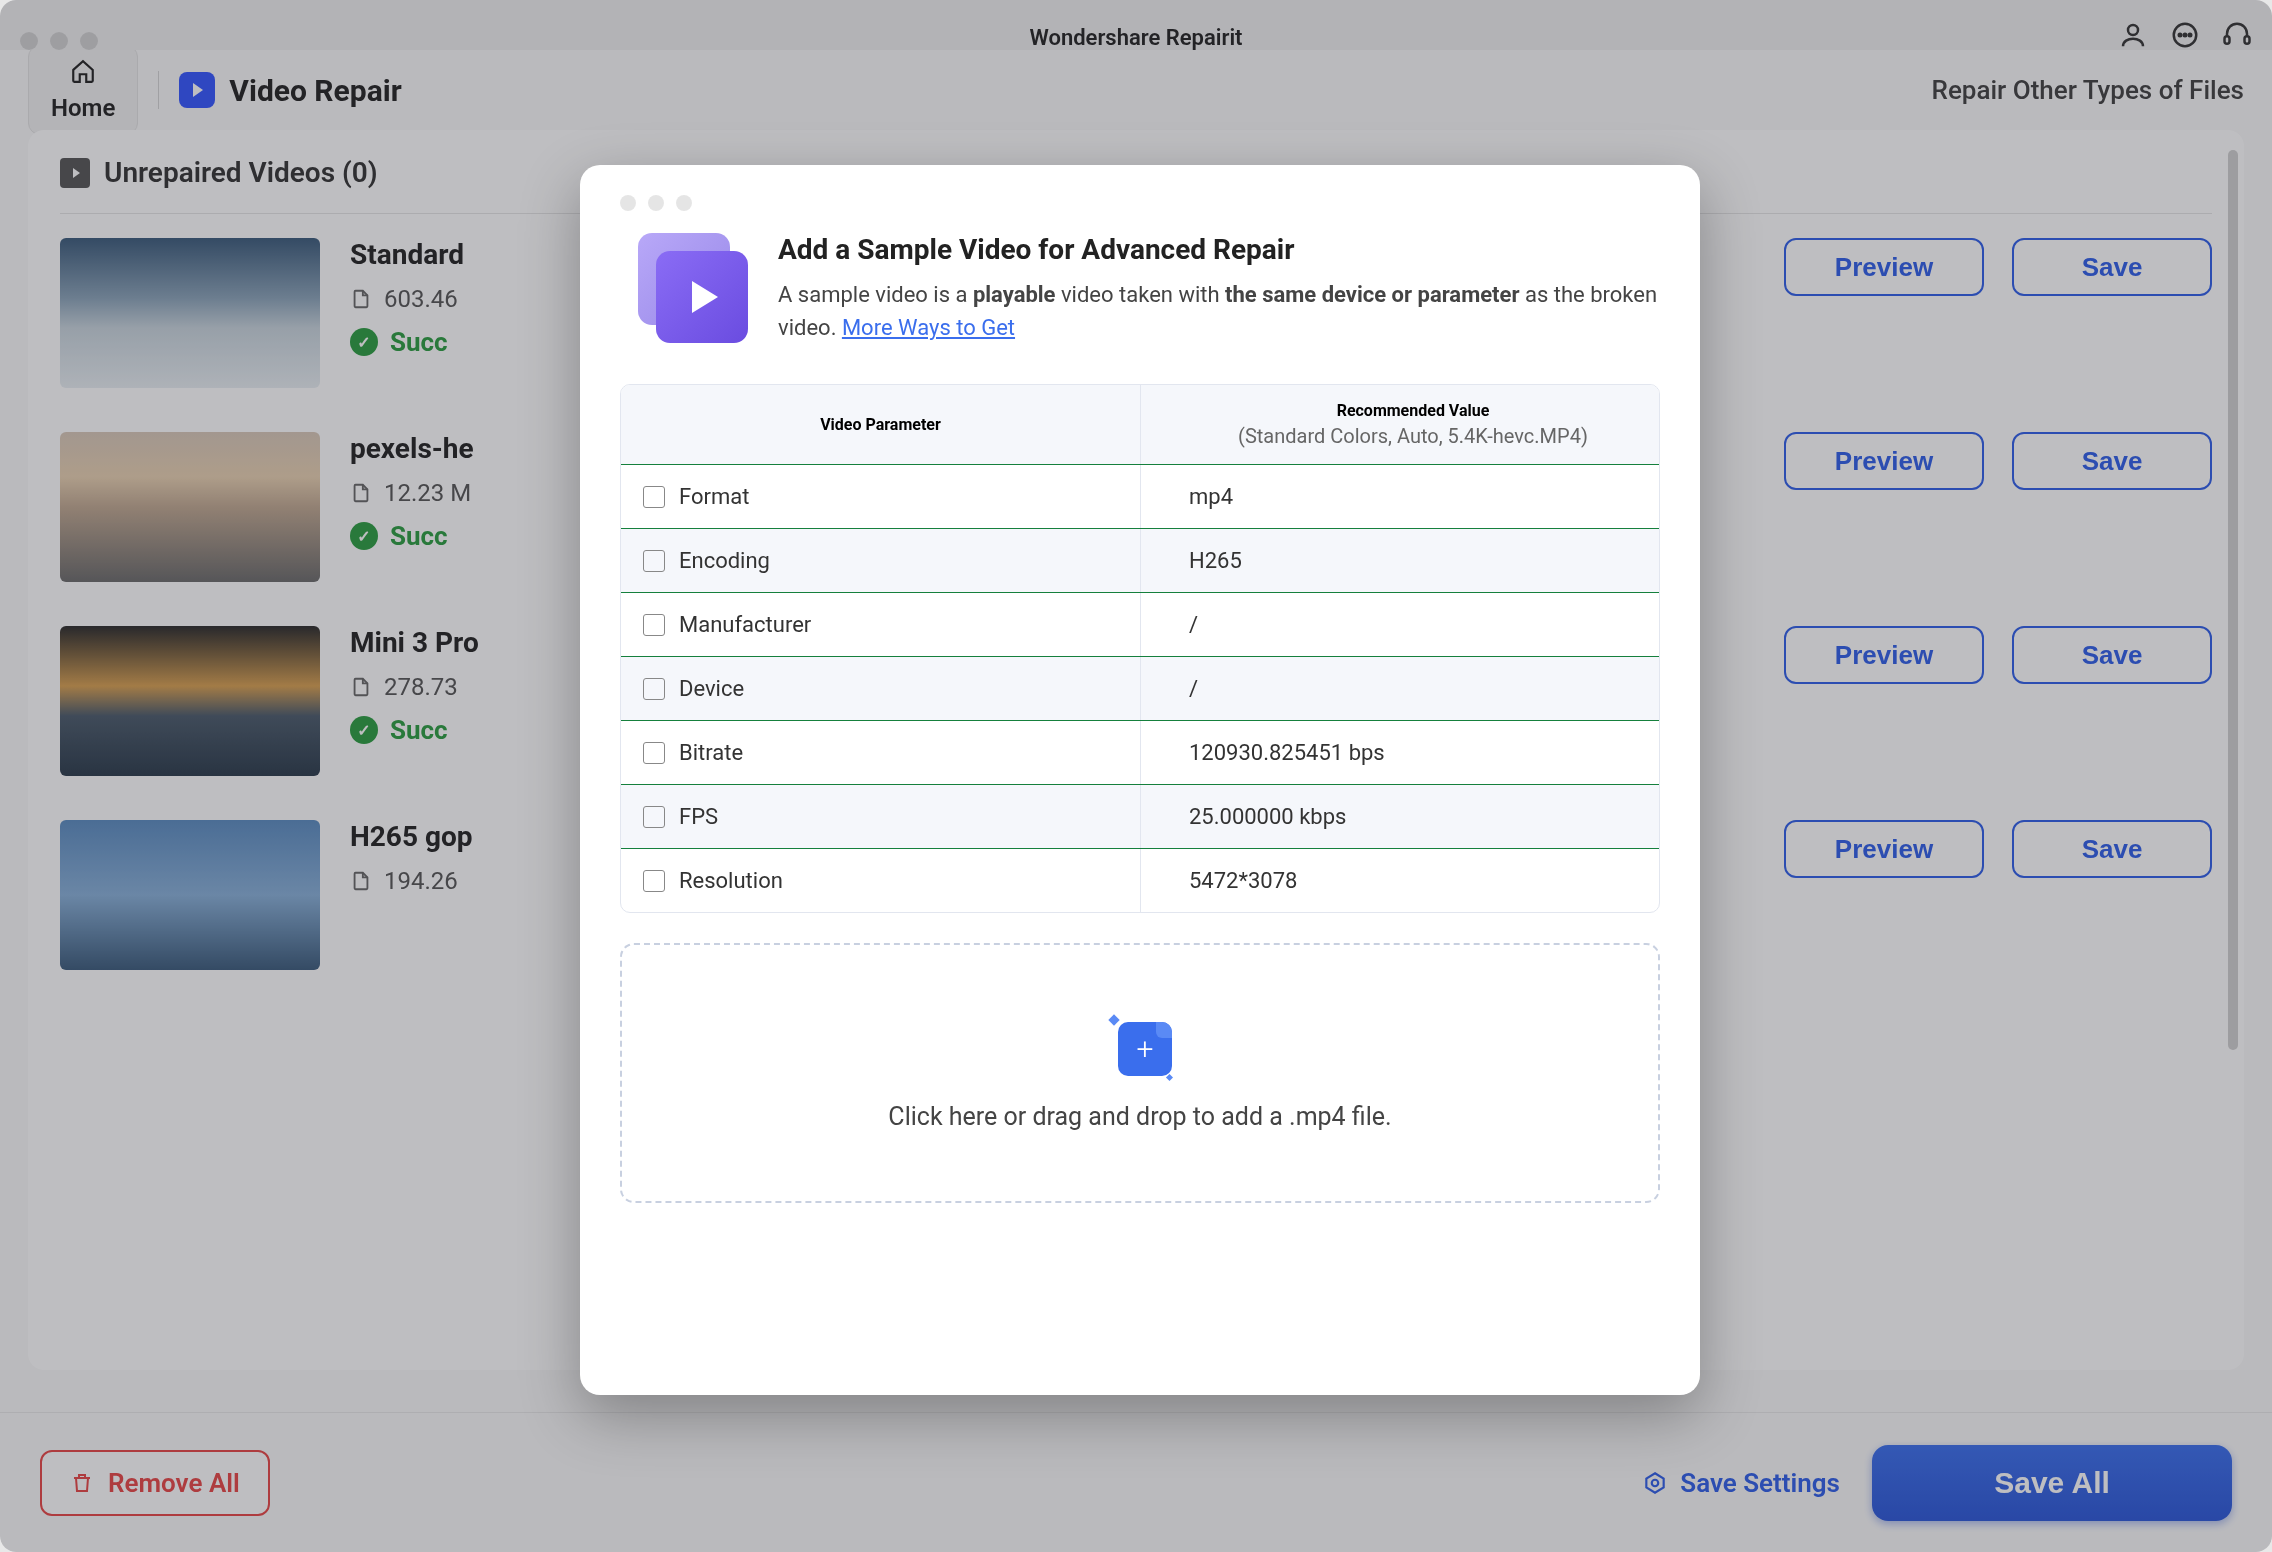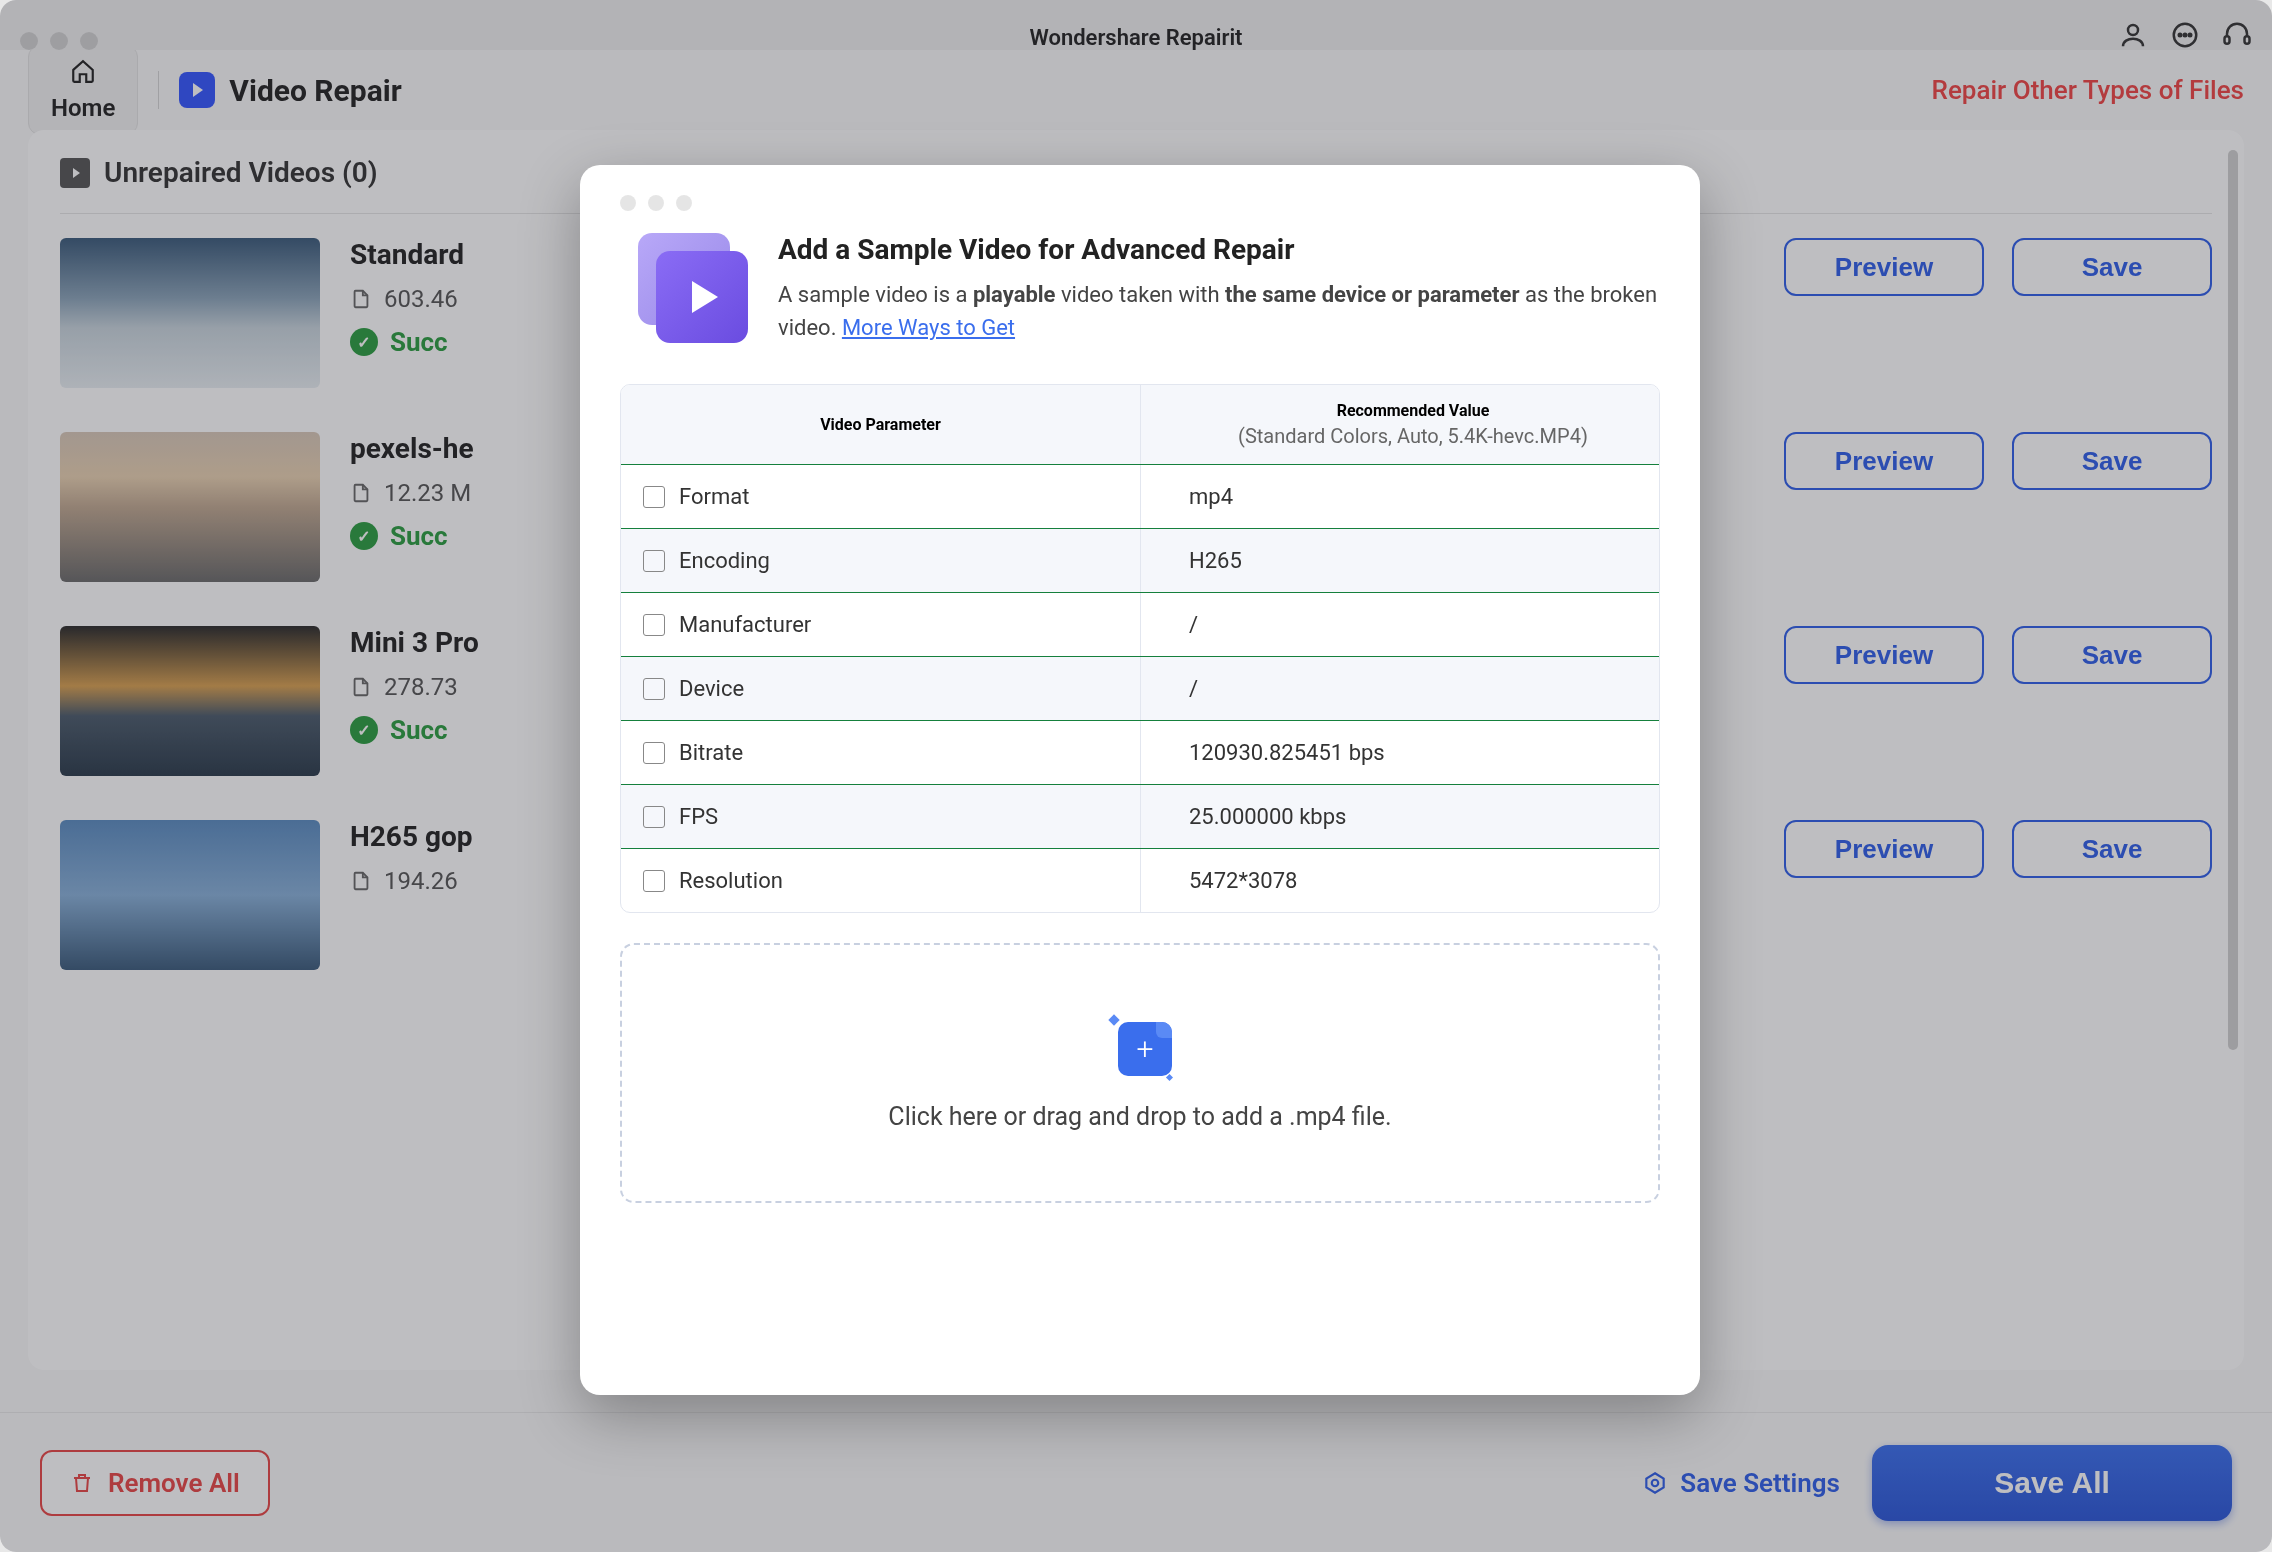--- a/index.html
+++ b/index.html
@@ -78,21 +78,21 @@
 .vr-icon::after {
   content: ""; width: 0; height: 0;
   border-left: 10px solid #fff;
   border-top: 7px solid transparent;
   border-bottom: 7px solid transparent;
   margin-left: 2px;
 }
 .page-title { font-size: 30px; font-weight: 700; color: #222; }
 .toolbar-link {
   margin-left: auto;
-  color: #ef4444;
+  color: #404040;
   font-size: 26px;
   font-weight: 500;
   cursor: pointer;
 }
 
 
 .panel {
   margin: 0 28px;
   background: #fff;
   border-radius: 16px;

